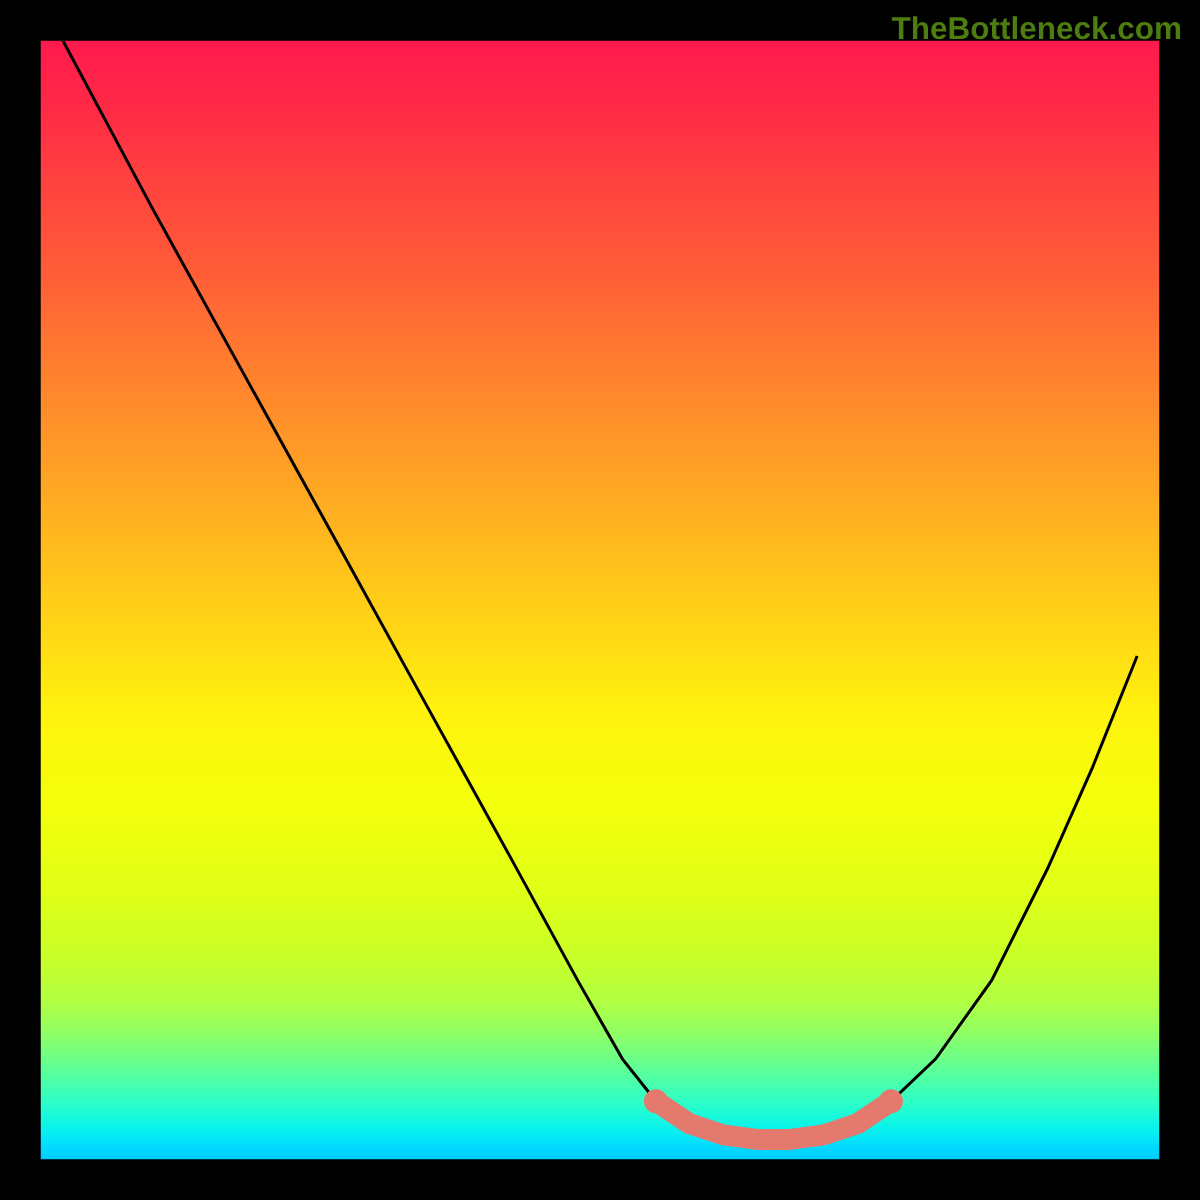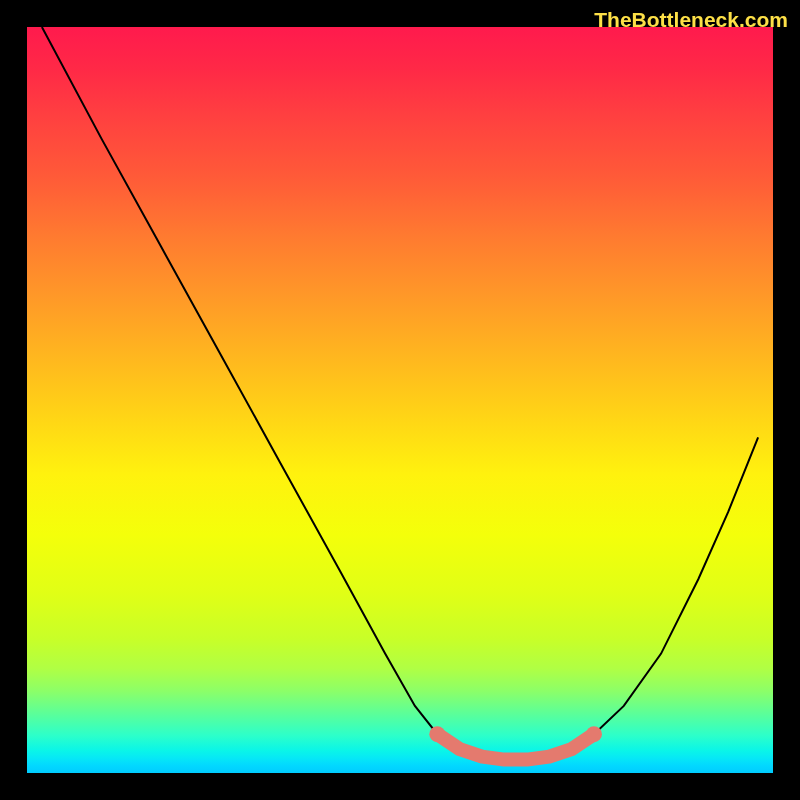--- a/index.html
+++ b/index.html
@@ -1,18 +1,18 @@
 <!DOCTYPE html>
 <html><head>
   <meta charset="utf-8">
   <style>
     *{margin:0;padding:0;box-sizing:border-box}
     body,html{width:800px;height:800px;background:#000;font-family:Arial,sans-serif;overflow:hidden}
     .container{width:800px;height:800px;position:relative;background:#000}
-    .watermark{position:absolute;top:8px;right:12px;font-size:21px;font-weight:bold;color:#fde047;z-index:10}
+    .watermark{position:absolute;top:8px;right:12px;font-size:21px;font-weight:bold;color:#4d7c0f;z-index:10}
     .plot-area{position:absolute;left:27px;top:27px;width:746px;height:746px;overflow:hidden}
     .gradient-bg{position:absolute;inset:0;background:linear-gradient(to bottom,#ff1a4d 0%,#ff2a46 6%,#ff4040 12%,#ff5a38 20%,#ff7a30 28%,#ff9828 36%,#ffb61f 44%,#ffd416 52%,#fff20e 60%,#f4ff0a 68%,#e0ff16 76%,#c8ff28 82%,#b0ff44 86%,#8cff68 89%,#5cff98 92%,#2cffca 95%,#0af5e8 97%,#06e8f6 98%,#02d8ff 99%,#00ccff 100%)}
     svg{position:absolute;inset:0;width:746px;height:746px}
   </style>
 </head>
 <body>
 
 <div class="container">
   <div class="watermark">TheBottleneck.com</div>
   <div class="plot-area">

